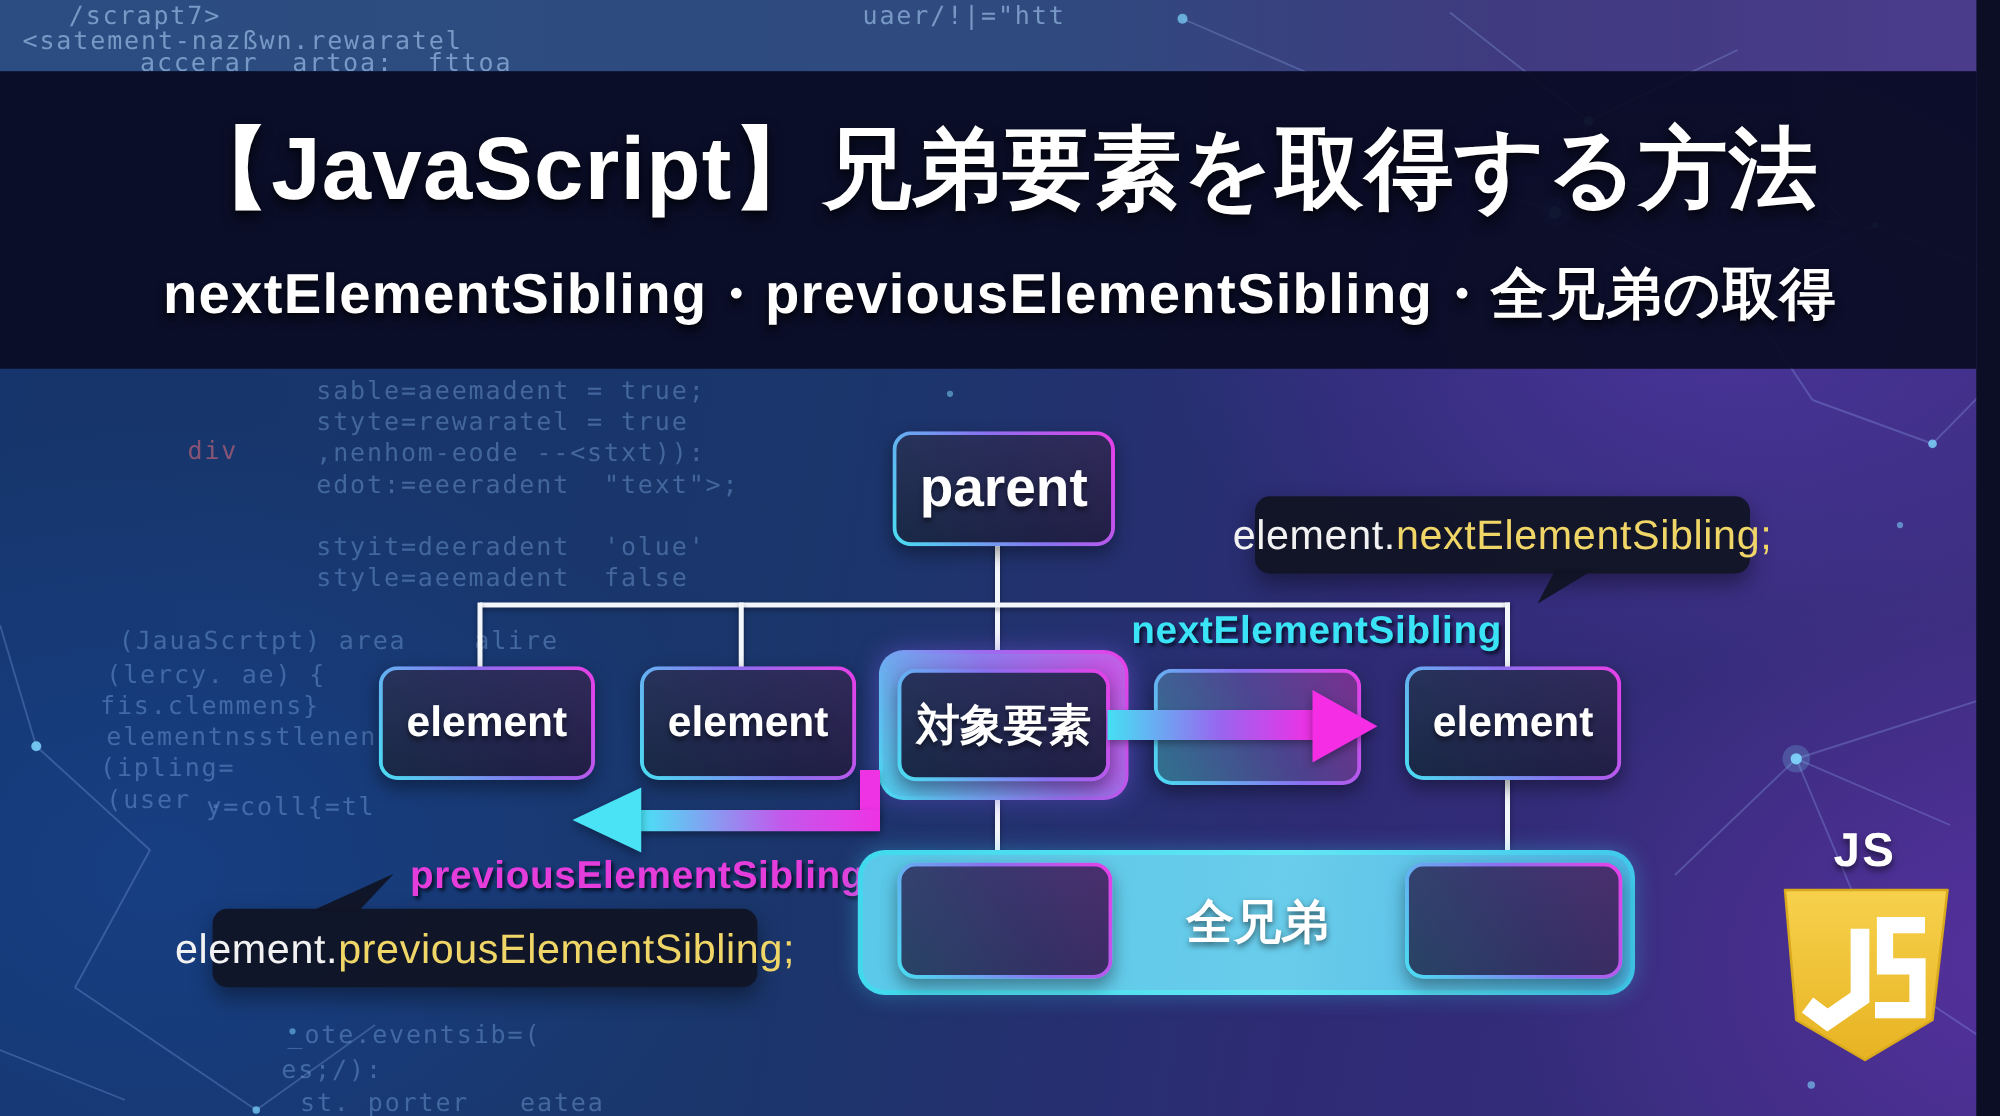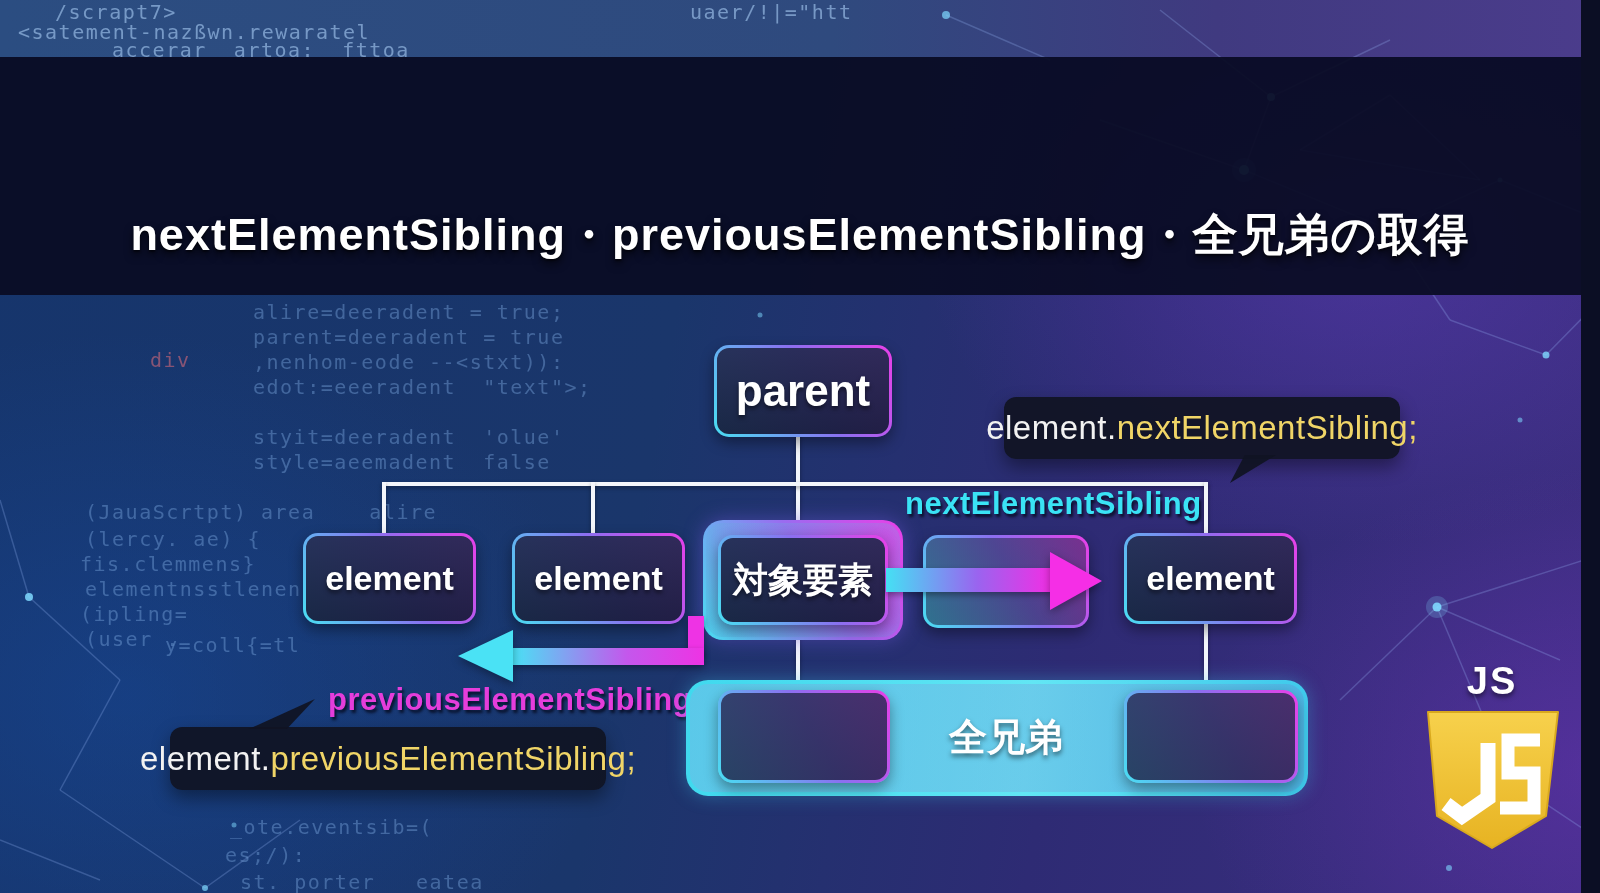--- a/index.html
+++ b/index.html
@@ -154,40 +154,41 @@
         <circle cx="1520" cy="420" r="2.5" opacity=".55"></circle>
       <circle cx="234" cy="825" r="2.5" opacity=".5"></circle>
     </g>
   </svg>
 
   <div class="code-layer">
       <div class="code-line bright" style="left: 55px; top: 0px;">/scrapt7&gt;</div>
       <div class="code-line bright" style="left: 18px; top: 20px;">&lt;satement-nazßwn.rewaratel</div>
       <div class="code-line bright" style="left: 112px; top: 38px;">accerar  artoa:  fttoa</div>
       <div class="code-line bright" style="left: 690px; top: 0px;">uaer/!|="htt</div>
-      <div class="code-line" style="left: 253px; top: 300px;">alire=deeradent = true;</div>
-      <div class="code-line" style="left: 253px; top: 325px;">parent=deeradent = true</div>
+      <div class="code-line" style="left: 253px; top: 300px;">sable=aeemadent = true;</div>
+      <div class="code-line" style="left: 253px; top: 325px;">styte=rewaratel = true</div>
       <div class="code-line red" style="left: 150px; top: 348px;">div</div>
       <div class="code-line" style="left: 253px; top: 350px;">,nenhom-eode --&lt;stxt)):</div>
       <div class="code-line" style="left: 253px; top: 375px;">edot:=eeeradent  "text"&gt;;</div>
       <div class="code-line" style="left: 253px; top: 425px;">styit=deeradent  'olue'</div>
       <div class="code-line" style="left: 253px; top: 450px;">style=aeemadent  false</div>
-      <div class="code-line" style="left: 85px; top: 500px;">(JauaScrtpt) area    alire</div>
+      <div class="code-line" style="left: 95px; top: 500px;">(JauaScrtpt) area    alire</div>
       <div class="code-line" style="left: 85px; top: 527px;">(lercy. ae) {</div>
       <div class="code-line" style="left: 80px; top: 552px;">fis.clemmens}</div>
       <div class="code-line" style="left: 85px; top: 577px;">elementnsstlenen ipling</div>
       <div class="code-line" style="left: 80px; top: 602px;">(ipling=</div>
       <div class="code-line" style="left: 85px; top: 627px;">(user .</div>
       <div class="code-line" style="left: 165px; top: 633px;">y=coll{=tl</div>
       <div class="code-line" style="left: 230px; top: 815px;">_ote.eventsib=(</div>
       <div class="code-line" style="left: 225px; top: 843px;">es;/):</div>
       <div class="code-line" style="left: 240px; top: 870px;">st. porter   eatea</div>
     </div>
 
   <div class="banner"></div>
+  <div class="title">【JavaScript】兄弟要素を取得する方法</div>
   <div class="subtitle">nextElementSibling・previousElementSibling・全兄弟の取得</div>
 
   <div class="tline" style="left:796px;top:431px;width:4px;height:259px;"></div>
   <div class="tline" style="left:384px;top:482px;width:824px;height:4px;"></div>
   <div class="tline" style="left:382px;top:482px;width:4px;height:53px;"></div>
   <div class="tline" style="left:591px;top:482px;width:4px;height:53px;"></div>
   <div class="tline" style="left:1204px;top:482px;width:4px;height:208px;"></div>
 
   <div class="gbx" style="left:714px;top:345px;width:172px;height:86px;font-size:44px;">
     <span>parent</span>

